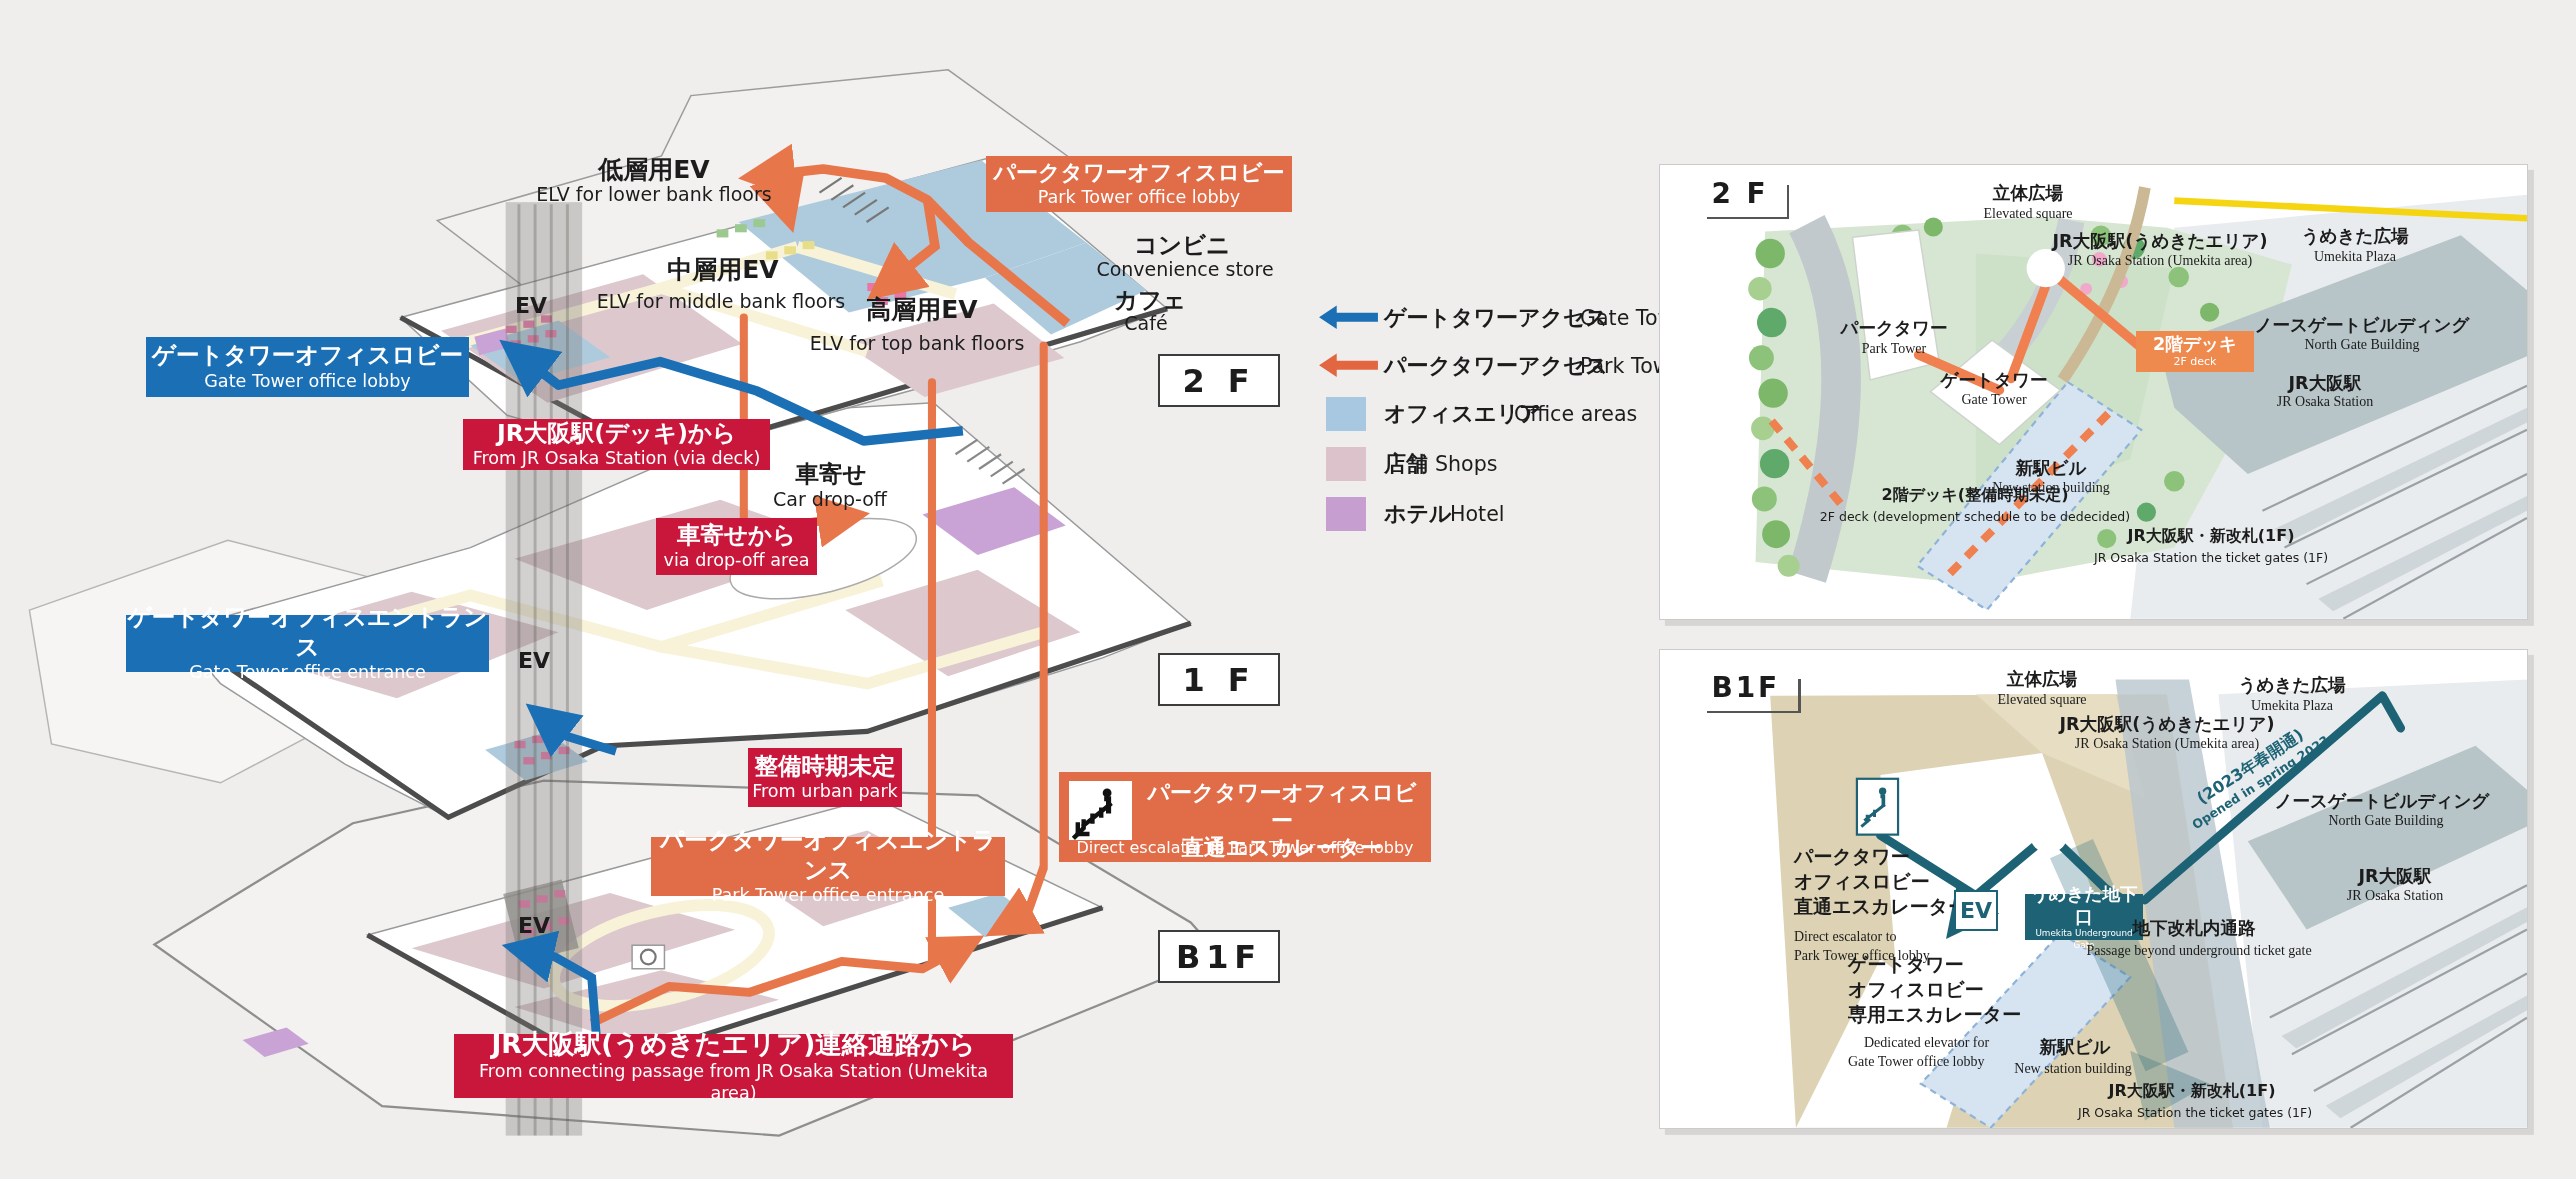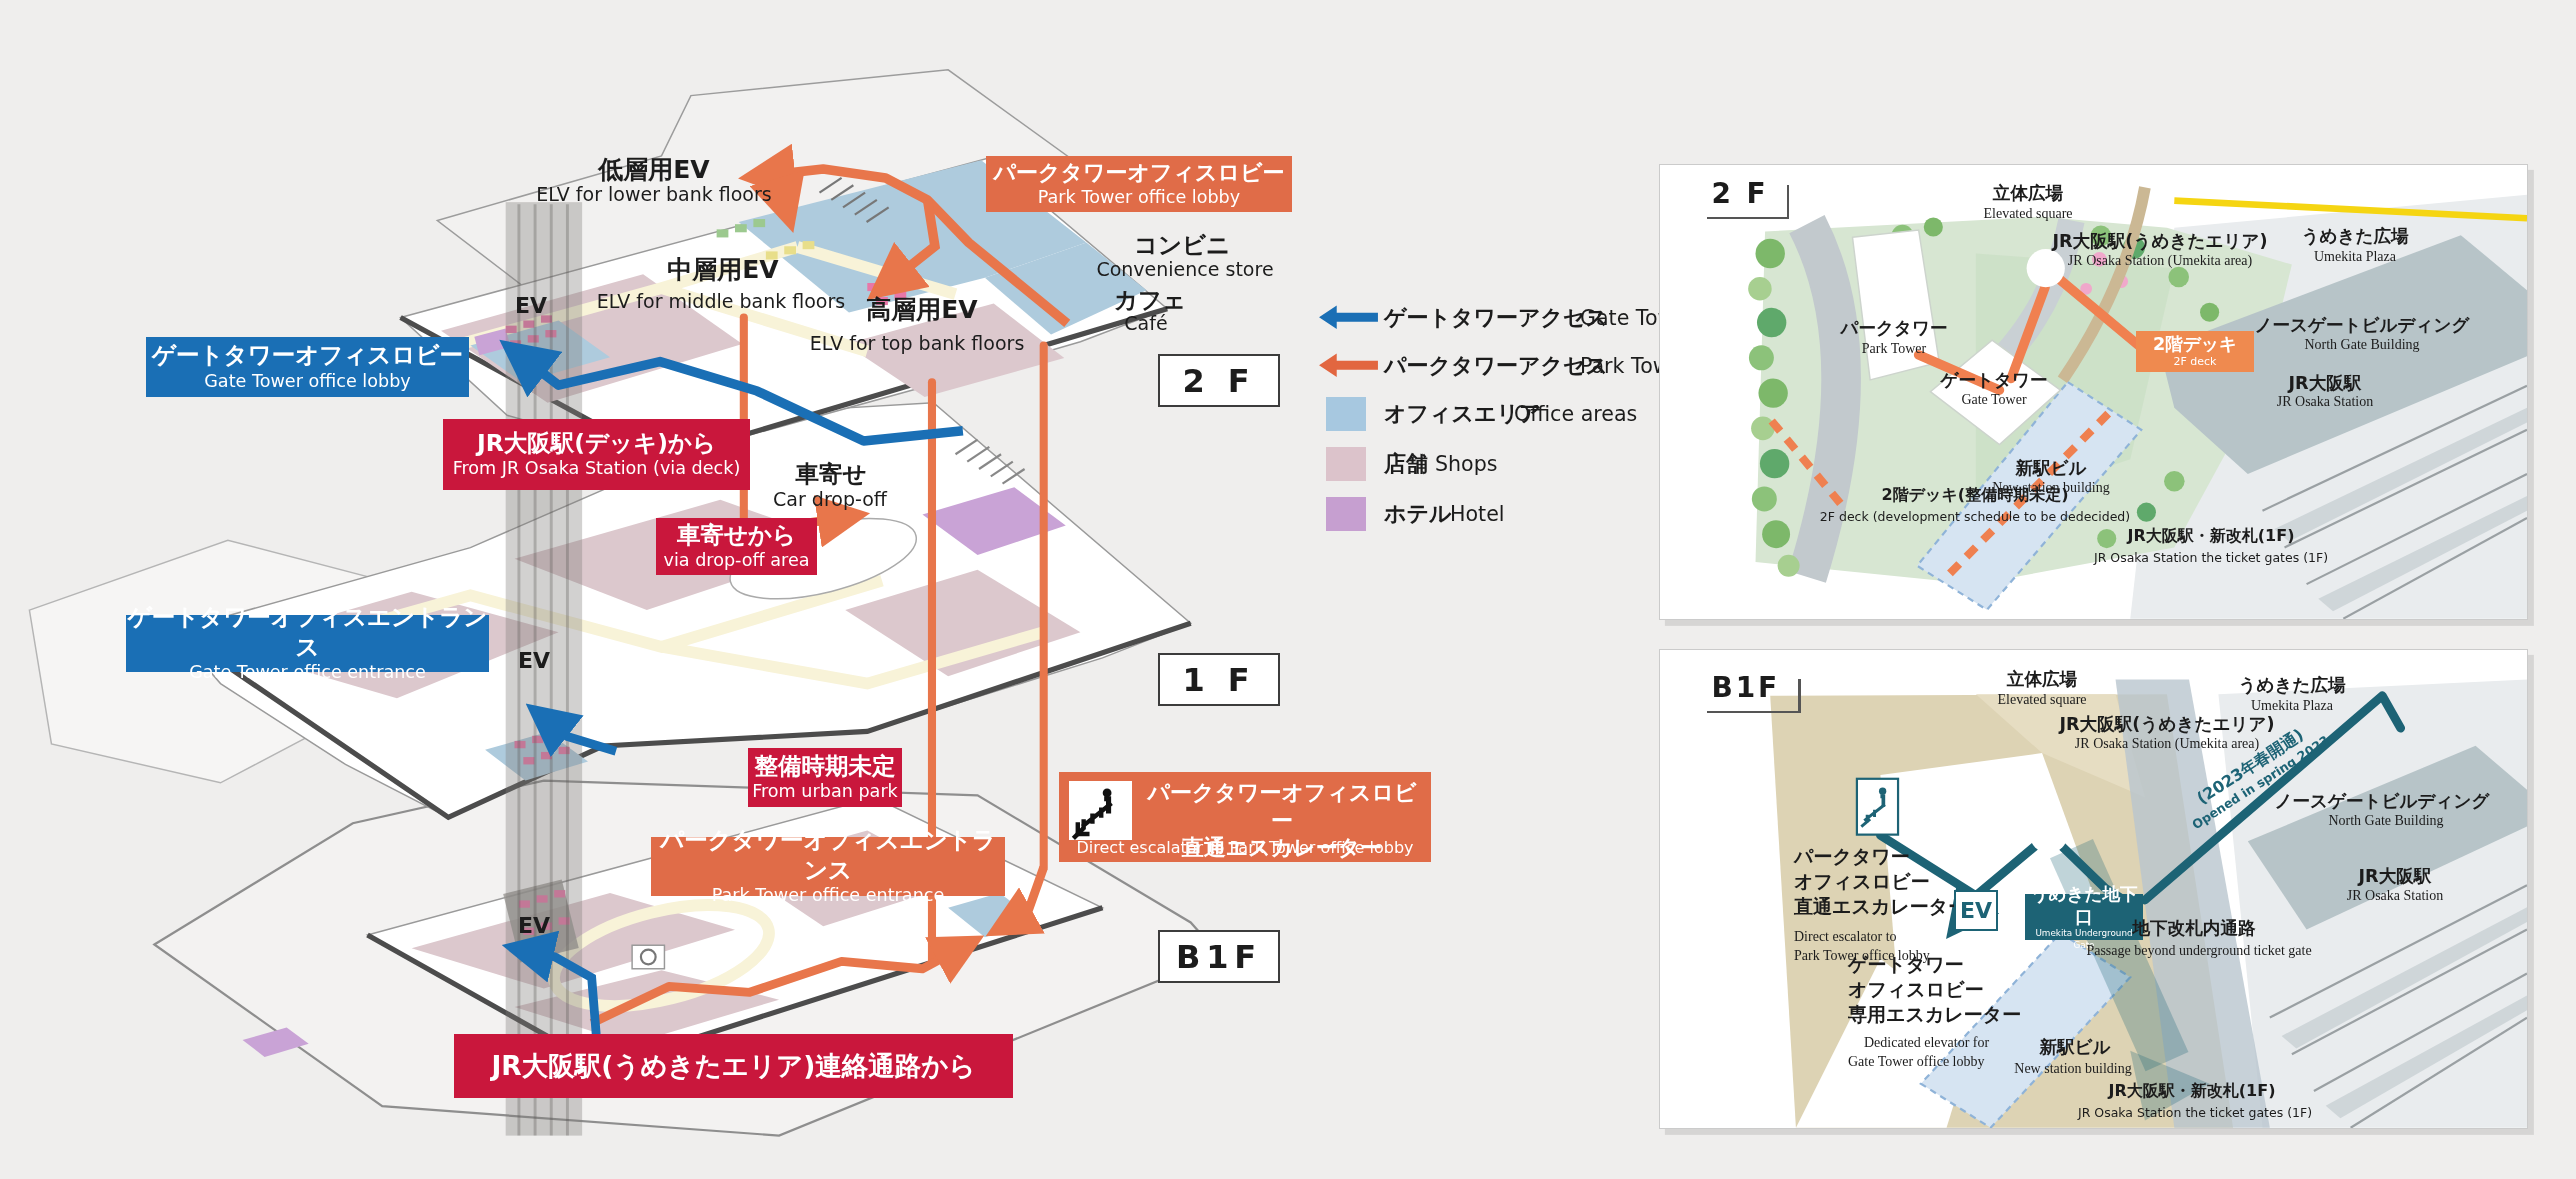--- a/index.html
+++ b/index.html
@@ -185,21 +185,21 @@
 <div class="floortag" style="left:1158px;top:930px">B1F</div>
 
 <div class="callout co-orange" style="left:986px;top:156px;width:306px;height:56px">
   <div class="c-jp s30">パークタワーオフィスロビー</div>
   <div class="s24">Park Tower office lobby</div>
 </div>
 <div class="callout co-blue" style="left:146px;top:337px;width:323px;height:60px">
   <div class="c-jp s32">ゲートタワーオフィスロビー</div>
   <div class="s24">Gate Tower office lobby</div>
 </div>
-<div class="callout co-red" style="left:443px;top:419px;width:307px;height:71px">
+<div class="callout co-red" style="left:463px;top:419px;width:307px;height:51px">
   <div class="c-jp s32">JR大阪駅(デッキ)から</div>
   <div class="s24">From JR Osaka Station (via deck)</div>
 </div>
 <div class="callout co-red" style="left:656px;top:518px;width:161px;height:57px">
   <div class="c-jp s32">車寄せから</div>
   <div class="s24">via drop-off area</div>
 </div>
 <div class="callout co-blue" style="left:126px;top:615px;width:363px;height:57px">
   <div class="c-jp s32">ゲートタワーオフィスエントランス</div>
   <div class="s24">Gate Tower office entrance</div>
@@ -223,20 +223,21 @@
     <div class="c-jp s30">直通エスカレーター</div>
   </div>
   <div class="s22" style="position:absolute;left:0;bottom:4.4px;width:100%">Direct escalator to Park Tower office lobby</div>
 </div>
 <div class="callout co-orange" style="left:651px;top:837px;width:354px;height:59px">
   <div class="c-jp s32">パークタワーオフィスエントランス</div>
   <div class="s24">Park Tower office entrance</div>
 </div>
 <div class="callout co-red" style="left:454px;top:1034px;width:559px;height:64px">
   <div class="c-jp s36">JR大阪駅(うめきたエリア)連絡通路から</div>
+  <div class="s24">From connecting passage from JR Osaka Station (Umekita area)</div>
 </div>
 
 <div>
   <svg class="abs" style="left:1319px;top:304px" width="59" height="26.5" viewBox="0 0 80 36">
     <path d="M80,12 L24,12 L24,2 L0,18 L24,34 L24,24 L80,24 Z" fill="#1a6fb5"></path>
   </svg>
   <div class="ll jp s30" style="left:1384px;top:318px">ゲートタワーアクセス</div>
   <div class="ll s28" style="left:1580px;top:318px">Gate Tower access</div>
 
   <svg class="abs" style="left:1319px;top:352px" width="59" height="26.5" viewBox="0 0 80 36">

